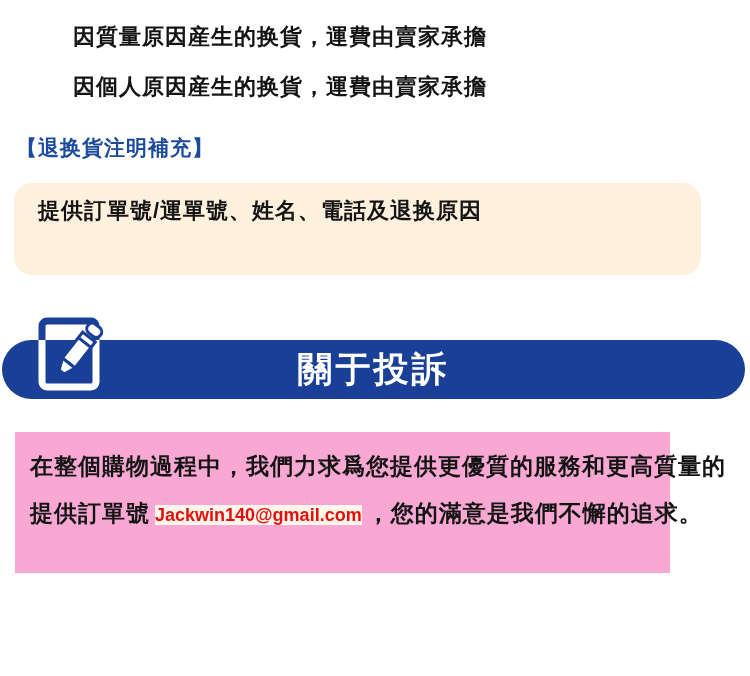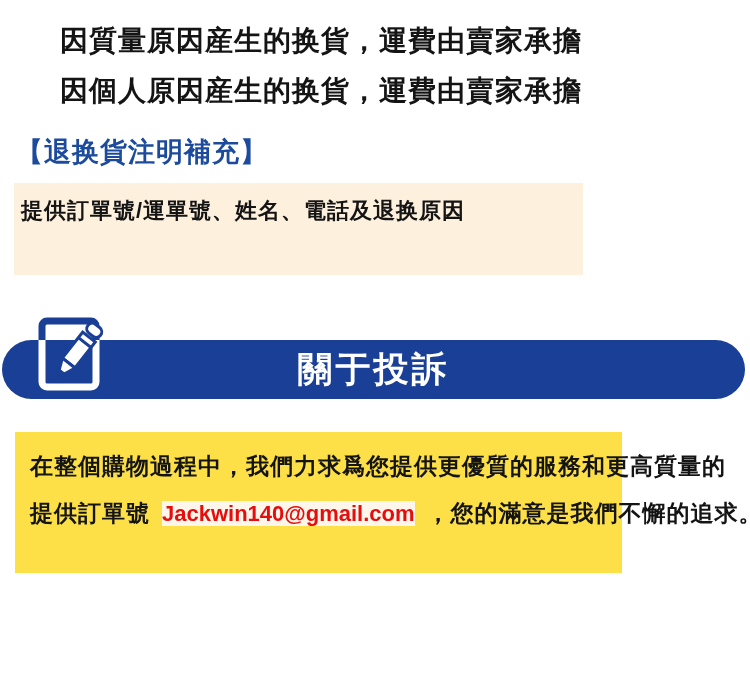--- a/index.html
+++ b/index.html
@@ -9,52 +9,53 @@
     position: relative;
     background: #ffffff;
     font-family: "Liberation Sans", sans-serif;
     color: #141414;
     overflow: hidden;
   }
 
   
   .intro-line {
     position: absolute;
-    left: 60px;
-    font-size: 28px;
+    left: 73px;
+    font-size: 22px;
     font-weight: 600;
     letter-spacing: 1px;
     white-space: nowrap;
     color: #141414;
   }
   .intro-line.l1 { top: 22px; }
   .intro-line.l2 { top: 72px; }
 
   
   .supplement-heading {
     position: absolute;
     left: 16px;
     top: 134px;
-    font-size: 27px;
+    font-size: 21px;
     font-weight: 700;
     letter-spacing: 1px;
     color: #1c4b9e;
     white-space: nowrap;
   }
 
   
   .supplement-box {
     position: absolute;
     left: 14px;
     top: 183px;
-    width: 569px;
+    width: 687px;
     height: 92px;
     background: #fdf0dd;
     box-sizing: border-box;
-    padding: 7px 0 0 7px;
+    padding: 7px 0 0 24px;
+    border-radius: 18px;
   }
   .supplement-box .box-line {
     font-size: 22px;
     font-weight: 600;
     line-height: 41px;
     letter-spacing: 1px;
     white-space: nowrap;
     color: #141414;
   }
 
@@ -86,40 +87,40 @@
     width: 72px;
     height: 86px;
     z-index: 2;
   }
 
   
   .complaint-box {
     position: absolute;
     left: 15px;
     top: 432px;
-    width: 607px;
+    width: 655px;
     height: 141px;
-    background: #fde047;
+    background: #f9a8d4;
     box-sizing: border-box;
     padding: 11px 0 0 15px;
   }
   .complaint-box .body-line {
     font-size: 23px;
     font-weight: 600;
     line-height: 47px;
     letter-spacing: 1px;
     white-space: nowrap;
     color: #141414;
   }
   .email-link {
     color: #e60d0d;
     font-weight: 700;
-    font-size: 22px;
+    font-size: 18px;
     letter-spacing: 0;
-    margin: 0 12px;
+    margin: 0 5px;
     background: #fef6ea;
     text-decoration: none;
     cursor: pointer;
   }
 </style>
 </head>
 <body>
 
 <div class="intro-line l1">因質量原因産生的换貨，運費由賣家承擔</div>
 <div class="intro-line l2">因個人原因産生的换貨，運費由賣家承擔</div>

